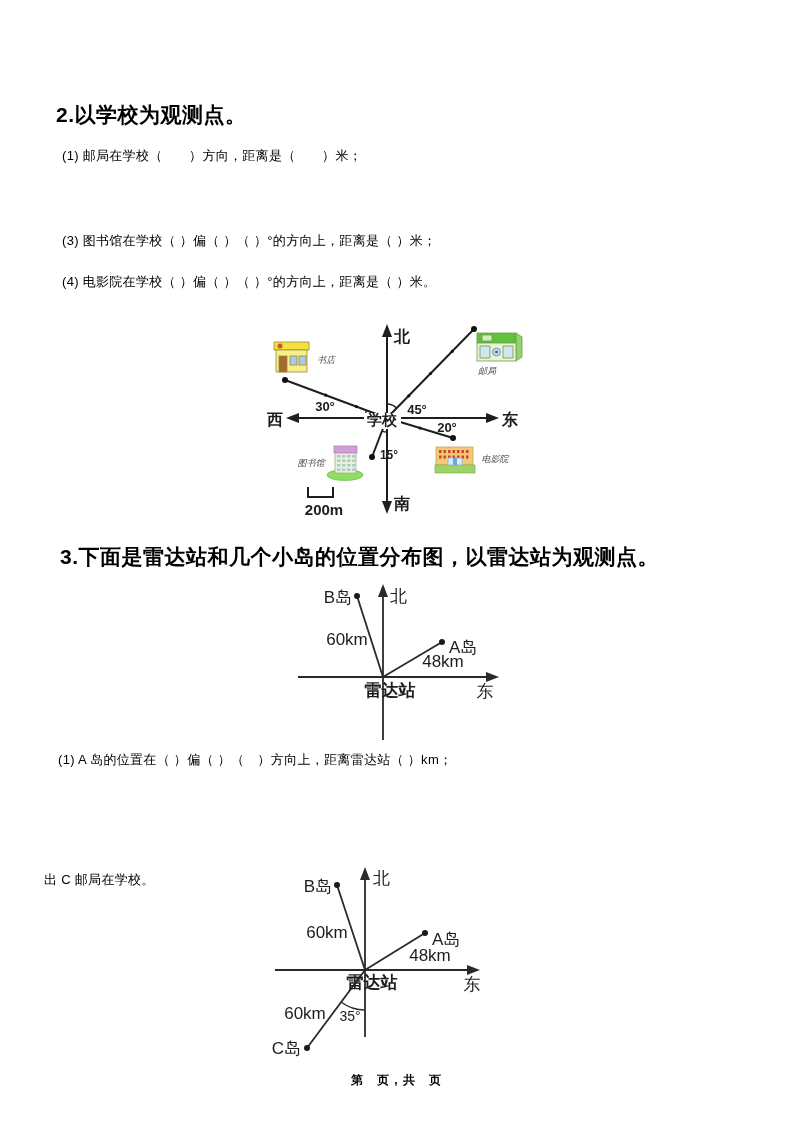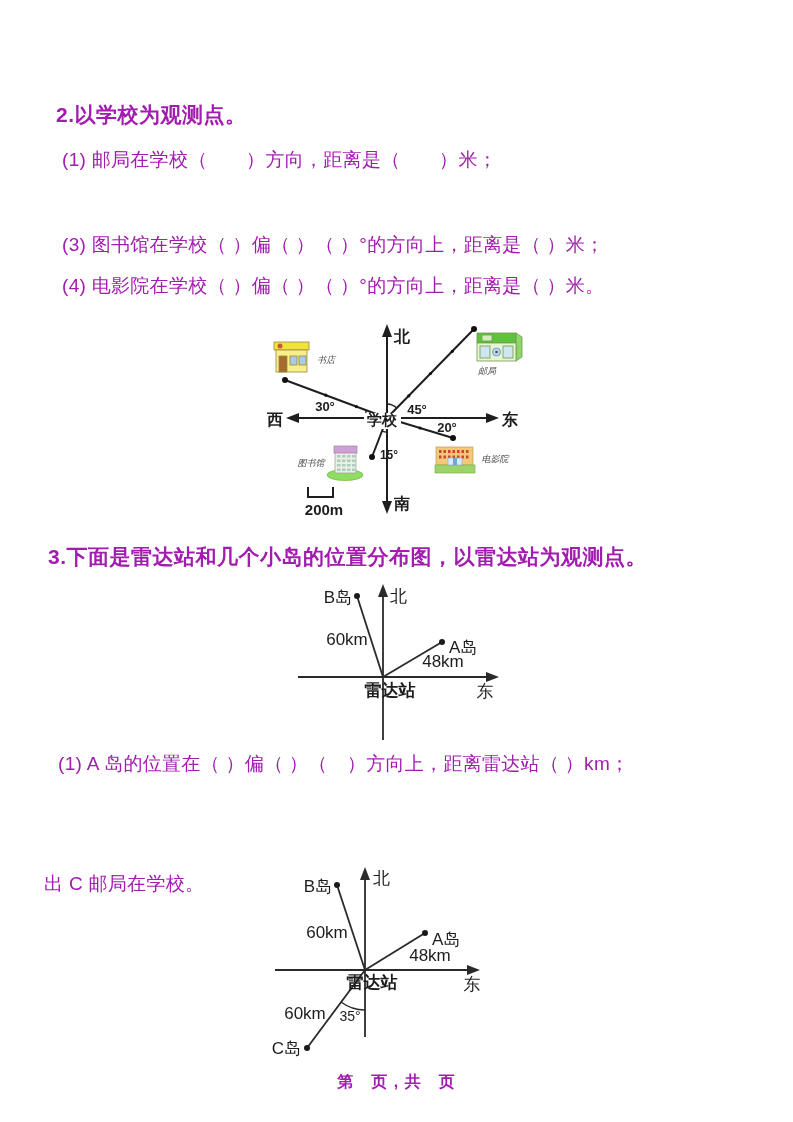--- a/index.html
+++ b/index.html
@@ -1,23 +1,23 @@
 <!DOCTYPE html>
 <html><head>
 <meta charset="utf-8">
 <style>
   html,body{margin:0;padding:0;background:#e8e8e8;}
   .page{
     position:relative;width:793px;height:1122px;background:#ffffff;
-    font-family:"Liberation Sans","DejaVu Sans",sans-serif;color:#a21caf;
+    font-family:"Liberation Sans","DejaVu Sans",sans-serif;color:#000000;
     overflow:hidden;margin:0 auto;
   }
   .qtitle{position:absolute;white-space:pre;font-size:21px;font-weight:bold;letter-spacing:.5px;}
-  .line{position:absolute;white-space:pre;font-size:19px;letter-spacing:.3px;text-align:center;}
-  .footer{position:absolute;left:0;width:100%;text-align:center;font-size:16px;font-weight:bold;letter-spacing:1px;}
+  .line{position:absolute;white-space:pre;font-size:13px;letter-spacing:.3px;text-align:center;}
+  .footer{position:absolute;left:0;width:100%;text-align:center;font-size:12px;font-weight:bold;letter-spacing:1px;}
   svg.diag{position:absolute;overflow:visible;}
   svg text{font-family:"Liberation Sans","DejaVu Sans",sans-serif;fill:#1d1d1d;}
   .dir{font-size:16px;font-weight:bold;}
   .ctr{font-size:15px;font-weight:bold;}
   .ang{font-size:13px;font-weight:bold;}
   .ang2{font-size:12px;font-weight:bold;}
   .bl{font-size:9px;fill:#4a4a4a;font-style:italic;}
   .scale-t{font-size:15px;font-weight:bold;}
   .r-lab{font-size:17px;}
   .r-ctr{font-size:17px;font-weight:bold;}
@@ -136,21 +136,21 @@
     <text class="ang" x="70" y="93" text-anchor="middle">30°</text>
     <text class="ang" x="192" y="114" text-anchor="middle">20°</text>
     <text class="ang2" x="134" y="141" text-anchor="middle">15°</text>
     <text class="bl" x="62" y="45">书店</text>
     <text class="bl" x="232" y="56" text-anchor="middle">邮局</text>
     <text class="bl" x="56" y="148" text-anchor="middle">图书馆</text>
     <text class="bl" x="240" y="144" text-anchor="middle">电影院</text>
     <text class="scale-t" x="69" y="197" text-anchor="middle">200m</text>
   </svg>
 
-  <div class="qtitle" style="left:48px;top:543px">3.下面是雷达站和几个小岛的位置分布图，以雷达站为观测点。</div>
+  <div class="qtitle" style="left:60px;top:543px">3.下面是雷达站和几个小岛的位置分布图，以雷达站为观测点。</div>
 
   <svg class="diag" style="left:280px;top:582px" width="230" height="165" viewBox="0 0 230 165">
     <g stroke="#2a2a2a" stroke-width="1.8">
       <line x1="103" y1="10" x2="103" y2="158"></line>
       <line x1="18" y1="95" x2="211" y2="95"></line>
     </g>
     <g fill="#2a2a2a">
       <polygon points="103,2 98,15 108,15"></polygon>
       <polygon points="219,95 206,90 206,100"></polygon>
     </g>

